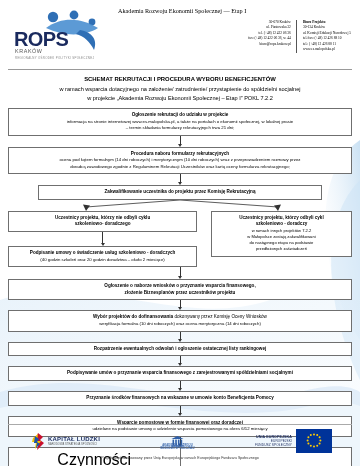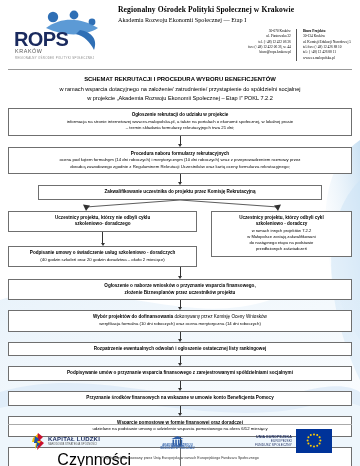--- a/index.html
+++ b/index.html
@@ -118,21 +118,20 @@
             <path d="M40 22 C56 10 76 12 92 22 C80 30 58 31 40 22 Z" fill="#4a8fd0" opacity=".9"></path>
             <path d="M74 24 C86 26 92 34 88 44 C84 36 78 30 70 28 Z" fill="#2f6fb5"></path>
           </g>
           <text x="8" y="40" font-family="Liberation Sans, sans-serif" font-size="20" font-weight="bold" fill="#1a2a5e" letter-spacing="-.6">ROPS</text>
           <text x="9" y="47" font-family="Liberation Sans, sans-serif" font-size="5.4" fill="#555" letter-spacing=".6">KRAKÓW</text>
           <text x="9" y="52.5" font-family="Liberation Sans, sans-serif" font-size="2.9" fill="#8a8a8a" letter-spacing=".3">REGIONALNY OŚRODEK POLITYKI SPOŁECZNEJ</text>
         </svg>
       </div>
 
       <div class="head-right">
-        <div class="org-title">Regionalny Ośrodek Polityki Społecznej w Krakowie</div>
         <div class="org-sub">Akademia Rozwoju Ekonomii Społecznej — Etap I</div>
 
         <div class="addr-wrap">
           <div class="addr left">
             <div>30-070 Kraków</div>
             <div>ul. Piastowska 32</div>
             <div>tel. (+48) 12 422 06 36</div>
             <div>fax: (+48) 12 422 06 36, w. 44</div>
             <div>biuro@rops.krakow.pl</div>
           </div>

